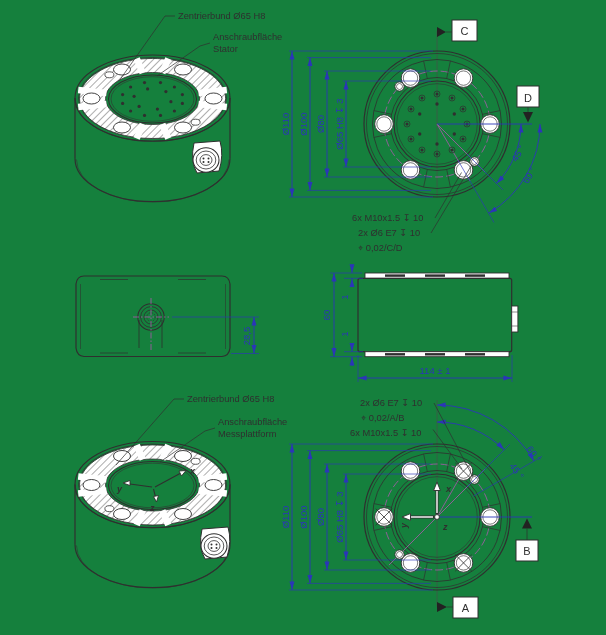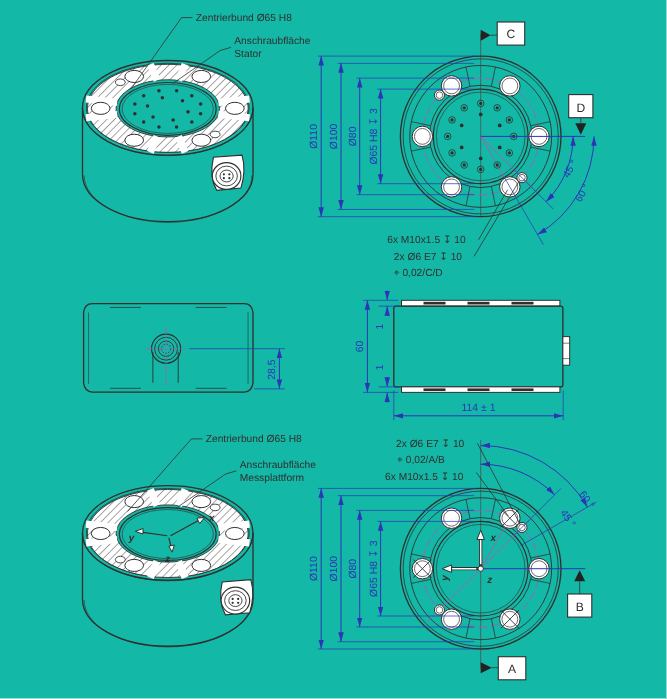--- a/index.html
+++ b/index.html
@@ -1,16 +1,16 @@
 <!DOCTYPE html>
 <html><head>
 <meta charset="utf-8">
 <style>
   html,body{margin:0;padding:0;background:#fff}
-  #stage{position:relative;width:606px;height:635px;background:#14b8a6;overflow:hidden}
+  #stage{position:relative;width:606px;height:635px;background:#15803d;overflow:hidden}
   svg{display:block}
   text{font-family:"Liberation Sans","DejaVu Sans",sans-serif;fill:#2f2f2f}
   .k12{stroke:#2f2f2f;stroke-width:1.2;fill:none}
   .k11{stroke:#2f2f2f;stroke-width:1.05;fill:none}
   .k08{stroke:#2f2f2f;stroke-width:.8;fill:none}
   .k07{stroke:#2f2f2f;stroke-width:.7;fill:none}
   .k06{stroke:#2f2f2f;stroke-width:.55;fill:none}
   .cl{stroke:#4a4a4a;stroke-width:.65;fill:none}
   .mg{stroke:#b455b4;stroke-width:.75;fill:none}
   .bl{stroke:#2b35b8;stroke-width:.9;fill:none}

